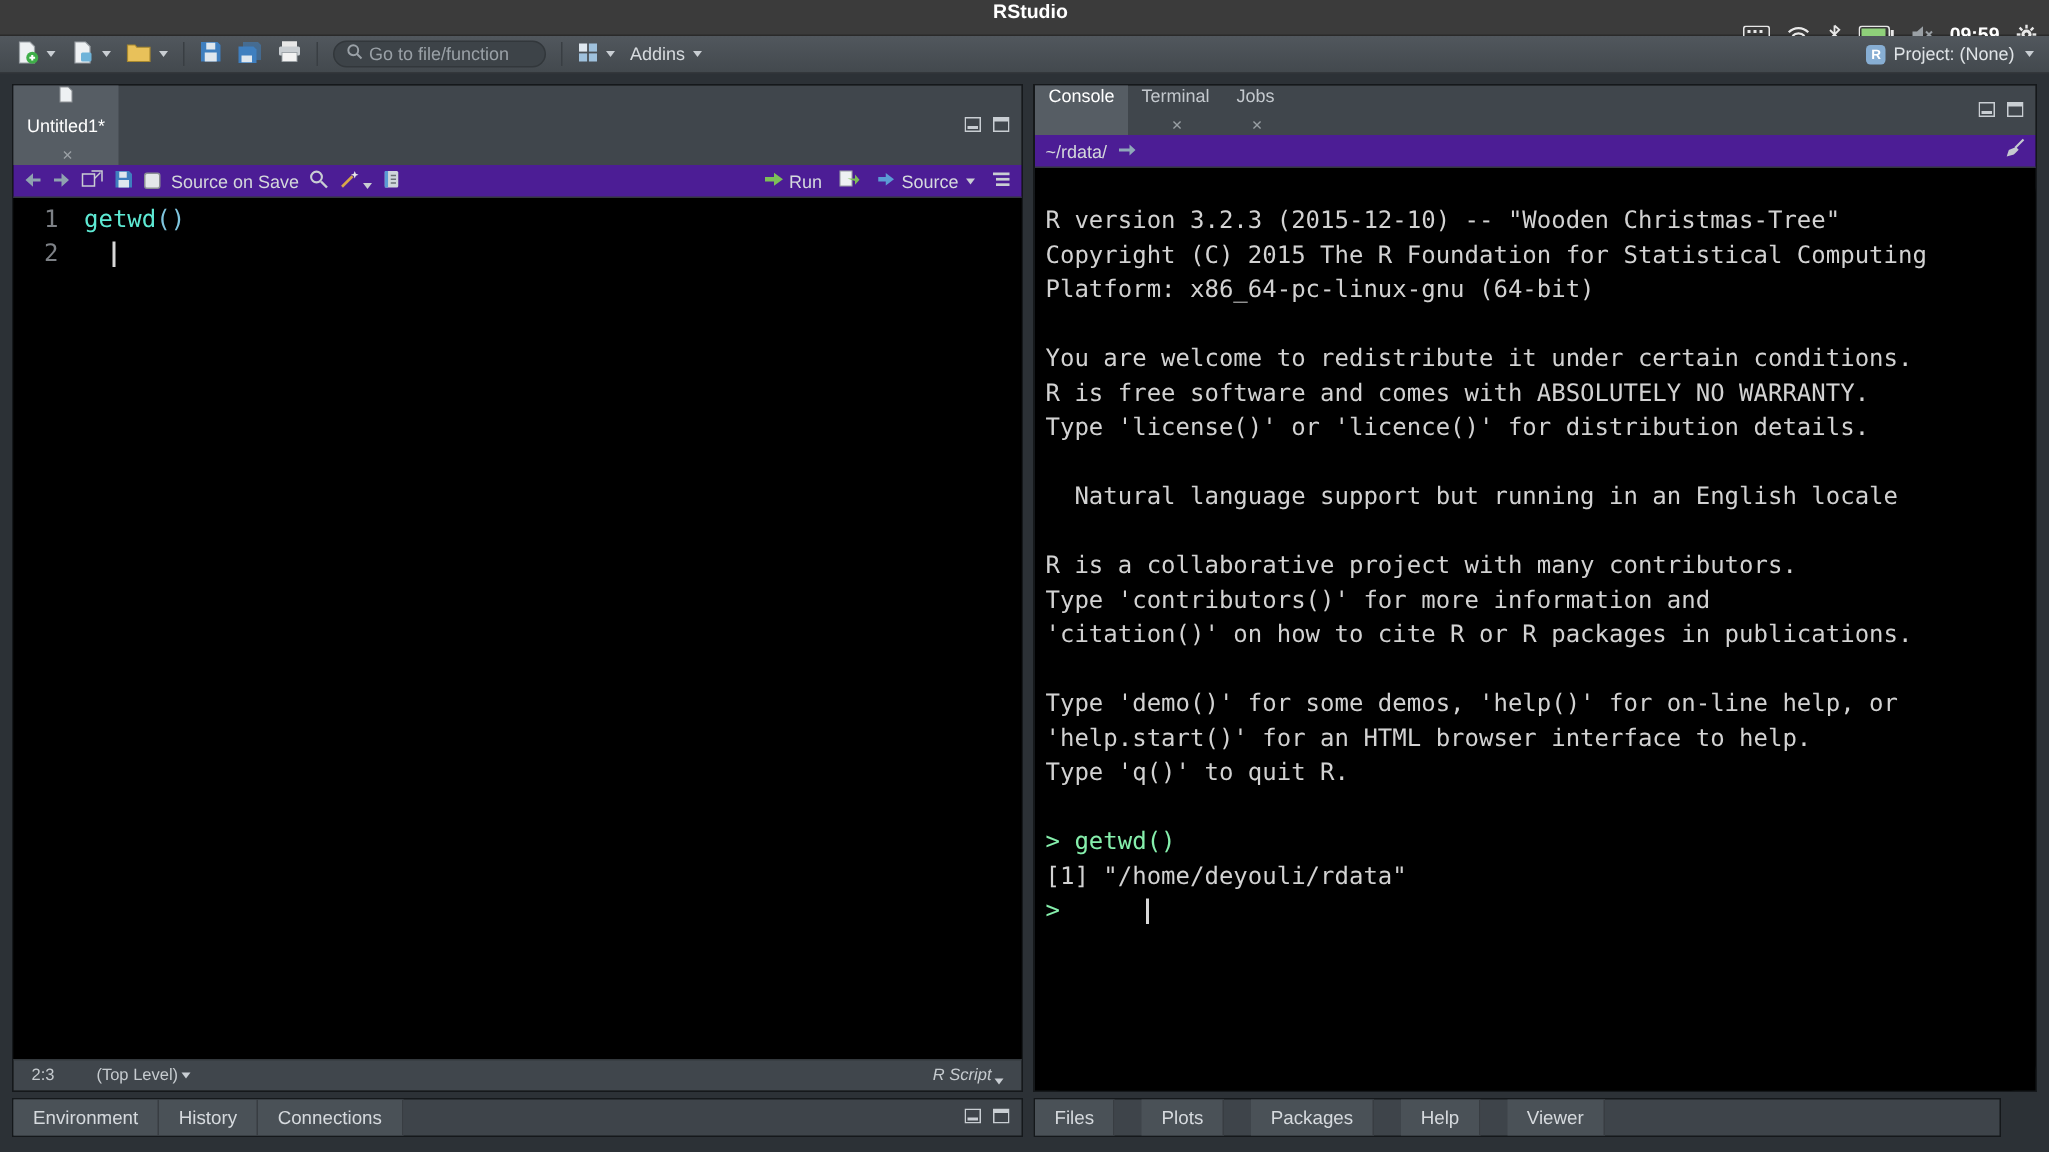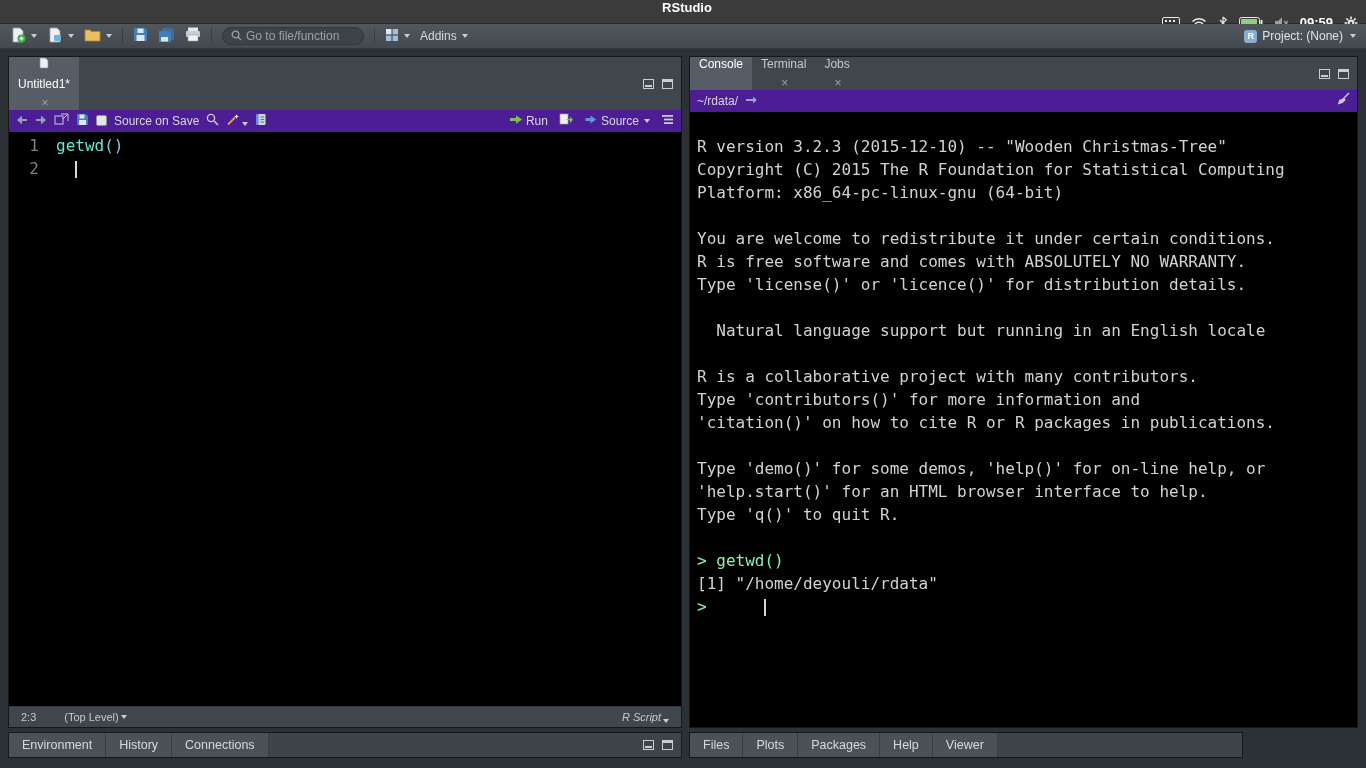--- a/index.html
+++ b/index.html
@@ -75,21 +75,21 @@
   .console-body { flex:1; background:#000; font-family:"DejaVu Sans Mono", monospace;
                   font-size:16px; line-height:23px; padding:23px 0 0 7px;
                   overflow:hidden; color:#d2d2d2;border-radius:17px; }
   .console-line { white-space:pre; }
   .console-line.command, .console-line.prompt { color:#86efac; }
 
   
   .bottom-bar { position:absolute; top:732px; height:26px; background:#3e444a;
                 border:1px solid #15181b; display:flex; align-items:stretch; }
   .bottom-bar.left  { left:8px;   width:674px; }
-  .bottom-bar.right { left:689px; width:554px; }
+  .bottom-bar.right { left:689px; width:645px;gap:18px; }
   .btab { display:flex; align-items:center; padding:0 13px; background:#4a5157;
           border-right:1px solid #383d42; font-size:12.5px; color:#d6dade; }
 </style>
 </head>
 <body>
 
 <div class="desktop-bar">
   <span class="app-title">RStudio</span>
   <div class="tray">
     <span>

